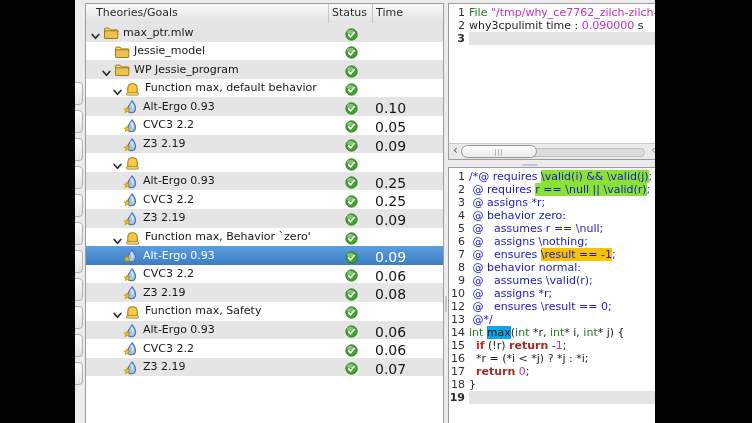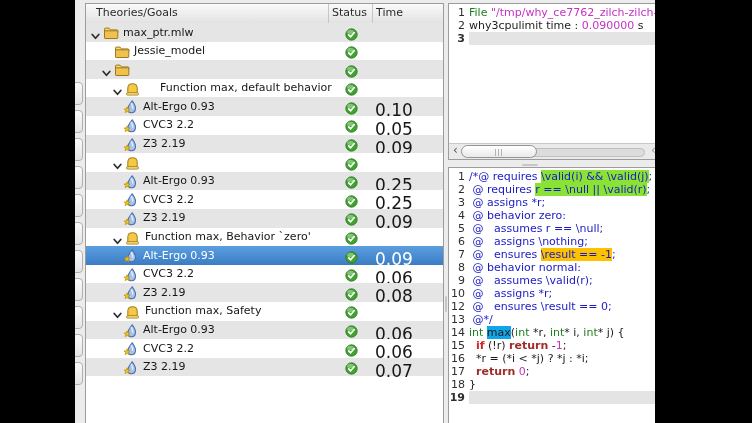--- a/index.html
+++ b/index.html
@@ -25,21 +25,21 @@
 
   .tree-body{position:absolute;left:0;top:19px;width:100%;}
   .tree-row{position:relative;height:18.6px;background:#fff;}
   .tree-row.striped{background:#e5e5e5;}
   .tree-row.selected{background:linear-gradient(#5c9fdf,#3b7cc4);}
   .expander{position:absolute;top:4px;width:11px;height:11px;}
   .row-icon{position:absolute;top:2px;width:16px;height:15px;}
   .row-label{position:absolute;top:2.5px;font-size:11px;color:#161616;white-space:nowrap;}
   .tree-row.selected .row-label,.tree-row.selected .row-time{color:#fff;}
   .row-status{position:absolute;left:259px;top:2.5px;width:13px;height:13px;}
-  .row-time{position:absolute;left:289px;top:3px;font-size:17px;color:#161616;}
+  .row-time{position:absolute;left:289px;top:3px;font-size:14px;color:#161616;}
 
   
   .vdivider{position:absolute;left:369px;top:0;width:4px;height:423px;background:#ececec;}
   .vgrip{position:absolute;left:370px;top:296px;width:2px;height:16px;background:#c6c6c6;border-radius:1px;}
   .right-col{position:absolute;left:373px;top:0;width:225px;height:423px;}
   .hdivider{position:absolute;left:0;top:160px;width:225px;height:7px;background:#ececec;}
   .hgrip{position:absolute;left:74px;top:164px;width:16px;height:2px;background:#c6c6c6;border-radius:1px;}
 
   
   .panel{position:absolute;background:#fff;border:1px solid #9c9c9c;box-sizing:border-box;overflow:hidden;}
@@ -150,20 +150,21 @@
                 <path d="M2 3.2 L5 6.6 L8 3.2" fill="none" stroke="#2e2e2e" stroke-width="1.6" stroke-linecap="round" stroke-linejoin="round"></path>
               </svg>
     </span>
     <span class="row-icon" style="left: 28px;">
       <svg width="16" height="14" viewBox="0 0 16 13">
         <path d="M1.5 5 L1.5 2.6 Q1.5 1.6 2.5 1.6 L6 1.6 L7.6 3.4 L14 3.4 Q14.8 3.4 14.8 4.2 L14.8 6" fill="#f6d677" stroke="#9c7a1c"></path>
         <path d="M1.5 11.4 L1.5 4.3 L14.8 4.3 L14.8 11.4 Q14.8 12 14.2 12 L2.1 12 Q1.5 12 1.5 11.4 Z" fill="#efc14e" stroke="#9c7a1c"></path>
       </svg>
     </span>
 
+    <span class="row-label" style="left: 48px;">WP Jessie_program</span>
     <span class="row-status">
       <svg width="13" height="13" viewBox="0 0 14 14">
         <circle cx="7" cy="7" r="6.1" fill="#3fa32e" stroke="#2c7d1f"></circle>
         <ellipse cx="5.8" cy="4.2" rx="3.6" ry="2.3" fill="#ffffff" opacity="0.35"></ellipse>
         <path d="M4 7.4 L6.1 9.5 L10 4.9" fill="none" stroke="#ffffff" stroke-width="1.8" stroke-linecap="round" stroke-linejoin="round"></path>
       </svg>
     </span>
     <span class="row-time"></span>
   </div>
           <div class="tree-row">
@@ -173,21 +174,21 @@
               </svg>
     </span>
 
     <span class="row-icon" style="left: 39px;">
       <svg width="15" height="14" viewBox="0 0 14 13">
         <path d="M2.6 10.6 L2.6 6 Q2.6 1.6 7 1.6 Q11.4 1.6 11.4 6 L11.4 10.6 Z" fill="#f7c843" stroke="#a3821f"></path>
         <rect x="1.4" y="9.9" width="11.2" height="2.3" rx="1.1" fill="#fadb7a" stroke="#a3821f" stroke-width="0.8"></rect>
       </svg>
     </span>
 
-    <span class="row-label" style="left: 59px; margin-left: 15px;">Function max, default behavior</span>
+    <span class="row-label" style="left: 59px;">Function max, default behavior</span>
     <span class="row-status">
       <svg width="13" height="13" viewBox="0 0 14 14">
         <circle cx="7" cy="7" r="6.1" fill="#3fa32e" stroke="#2c7d1f"></circle>
         <ellipse cx="5.8" cy="4.2" rx="3.6" ry="2.3" fill="#ffffff" opacity="0.35"></ellipse>
         <path d="M4 7.4 L6.1 9.5 L10 4.9" fill="none" stroke="#ffffff" stroke-width="1.8" stroke-linecap="round" stroke-linejoin="round"></path>
       </svg>
     </span>
     <span class="row-time"></span>
   </div>
           <div class="tree-row striped">

